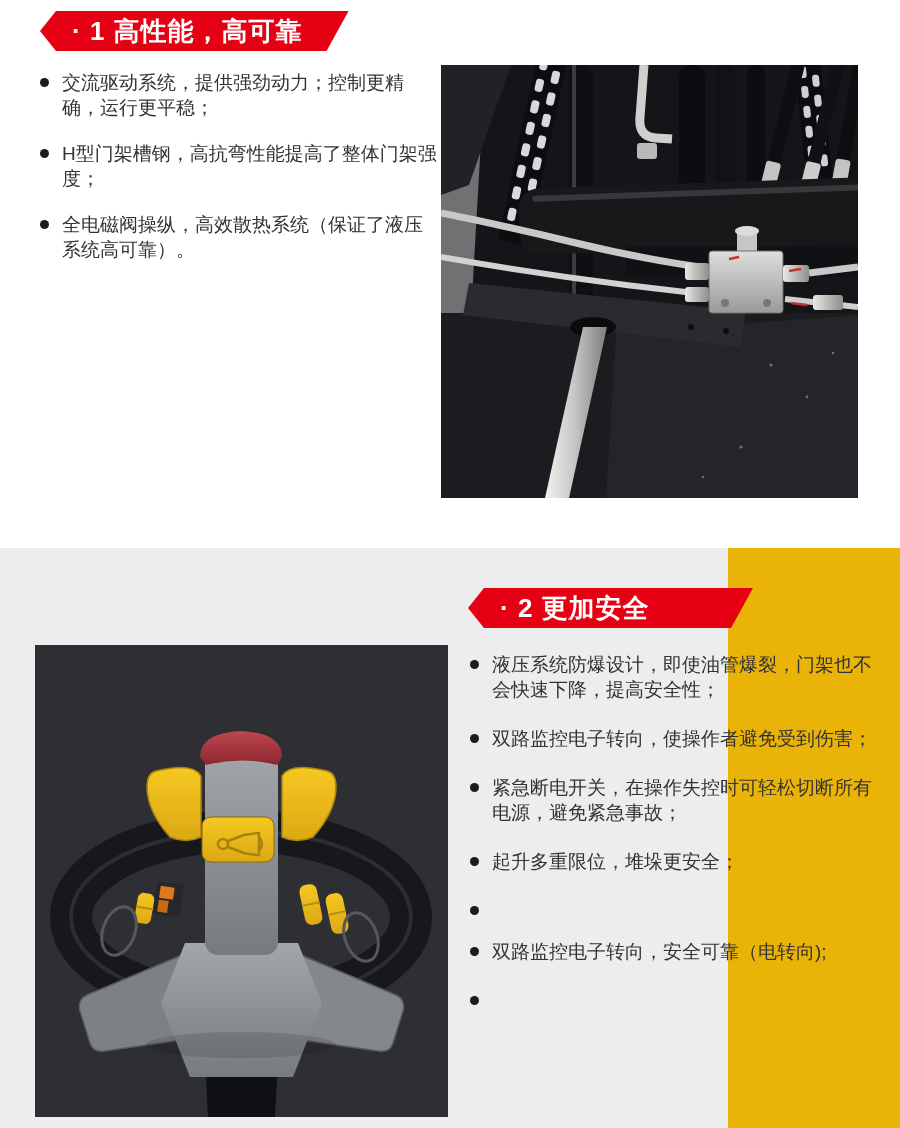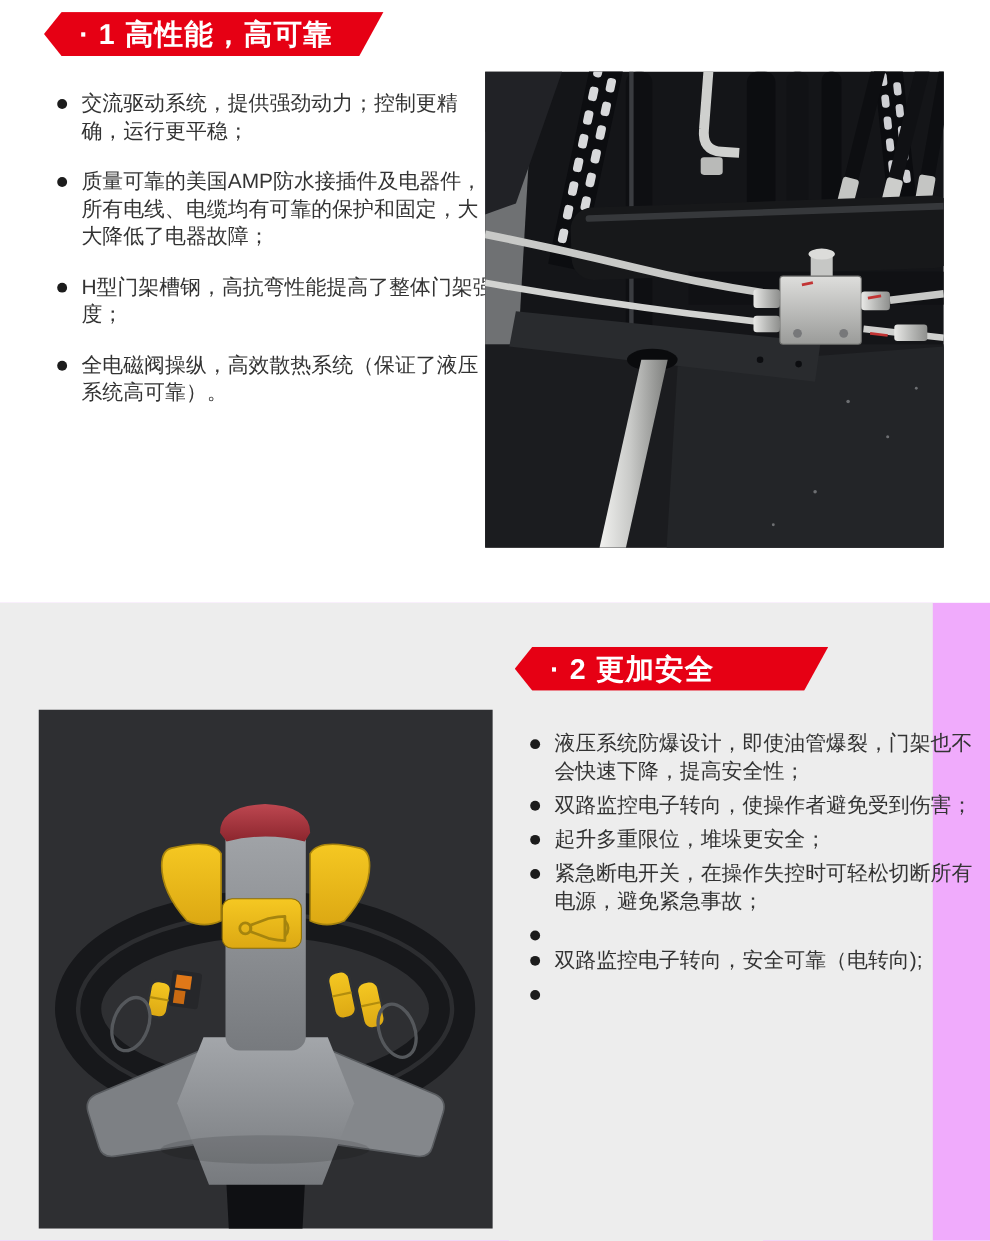--- a/index.html
+++ b/index.html
@@ -1,37 +1,37 @@
 <!DOCTYPE html>
 <html><head>
 <meta charset="utf-8">
 <style>
   html,body{margin:0;padding:0;}
   body{font-family:"Liberation Sans",sans-serif;background:#ffffff;}
-  .page{position:relative;width:900px;height:1128px;overflow:hidden;background:#f0abfc;}
+  .page{position:relative;width:900px;height:1128px;overflow:hidden;background:#eab308;}
 
   
   .ribbon{
     position:absolute;height:40px;background:#e60014;color:#ffffff;
     display:flex;align-items:center;font-weight:bold;font-size:26px;letter-spacing:1px;
     padding:0 46px 0 32px;box-sizing:border-box;
     clip-path:polygon(16px 0, 100% 0, calc(100% - 22px) 100%, 16px 100%, 0 50%);
     white-space:nowrap;
   }
   .ribbon-1{left:40px;top:11px;min-width:285px;}
   .ribbon-2{left:468px;top:40px;min-width:285px;}
 
   
   .section-1{position:absolute;left:0;top:0;width:900px;height:548px;background:#ffffff;}
-  .section-2{position:absolute;left:0;top:548px;width:848px;height:580px;background:#ededed;}
+  .section-2{position:absolute;left:0;top:548px;width:728px;height:580px;background:#ededed;}
 
   
-  ul.features{list-style:none;margin:12px;padding:0;position:absolute;display:flex;flex-direction:column;}
+  ul.features{list-style:none;margin:0;padding:0;position:absolute;display:flex;flex-direction:column;}
   .features-1{left:40px;top:70px;width:400px;gap:21px;}
-  .features-2{left:470px;top:104px;width:418px;gap:6px;}
+  .features-2{left:470px;top:104px;width:418px;gap:24px;}
   li.feature{display:flex;align-items:flex-start;font-size:19px;line-height:25px;color:#333333;}
   .dot{flex:none;width:9px;height:9px;border-radius:50%;background:#1c1c1c;margin:8px 13px 0 0;}
 
   
   .photo{position:absolute;display:block;}
   .photo-1{left:441px;top:65px;width:417px;height:433px;}
   .photo-2{left:35px;top:97px;width:413px;height:472px;}
 </style>
 </head>
 <body>
@@ -41,24 +41,20 @@
   <div class="section-1">
 
     <div class="ribbon ribbon-1">
       <span>· 1 高性能，高可靠</span>
     </div>
 
     <ul class="features features-1">
       <li class="feature">
         <span class="dot"></span>
         <span>交流驱动系统，提供强劲动力；控制更精确，运行更平稳；</span>
-      </li>
-      <li class="feature">
-        <span class="dot"></span>
-        <span>质量可靠的美国AMP防水接插件及电器件，所有电线、电缆均有可靠的保护和固定，大大降低了电器故障；</span>
       </li>
       <li class="feature">
         <span class="dot"></span>
         <span>H型门架槽钢，高抗弯性能提高了整体门架强度；</span>
       </li>
       <li class="feature">
         <span class="dot"></span>
         <span>全电磁阀操纵，高效散热系统（保证了液压系统高可靠）。</span>
       </li>
     </ul>
@@ -276,25 +272,25 @@
       <li class="feature">
         <span class="dot"></span>
         <span>液压系统防爆设计，即使油管爆裂，门架也不会快速下降，提高安全性；</span>
       </li>
       <li class="feature">
         <span class="dot"></span>
         <span>双路监控电子转向，使操作者避免受到伤害；</span>
       </li>
       <li class="feature">
         <span class="dot"></span>
+        <span>紧急断电开关，在操作失控时可轻松切断所有电源，避免紧急事故；</span>
+      </li>
+      <li class="feature">
+        <span class="dot"></span>
         <span>起升多重限位，堆垛更安全；</span>
-      </li>
-      <li class="feature">
-        <span class="dot"></span>
-        <span>紧急断电开关，在操作失控时可轻松切断所有电源，避免紧急事故；</span>
       </li>
       <li class="feature">
         <span class="dot"></span>
       </li>
       <li class="feature">
         <span class="dot"></span>
         <span>双路监控电子转向，安全可靠（电转向);</span>
       </li>
       <li class="feature">
         <span class="dot"></span>

